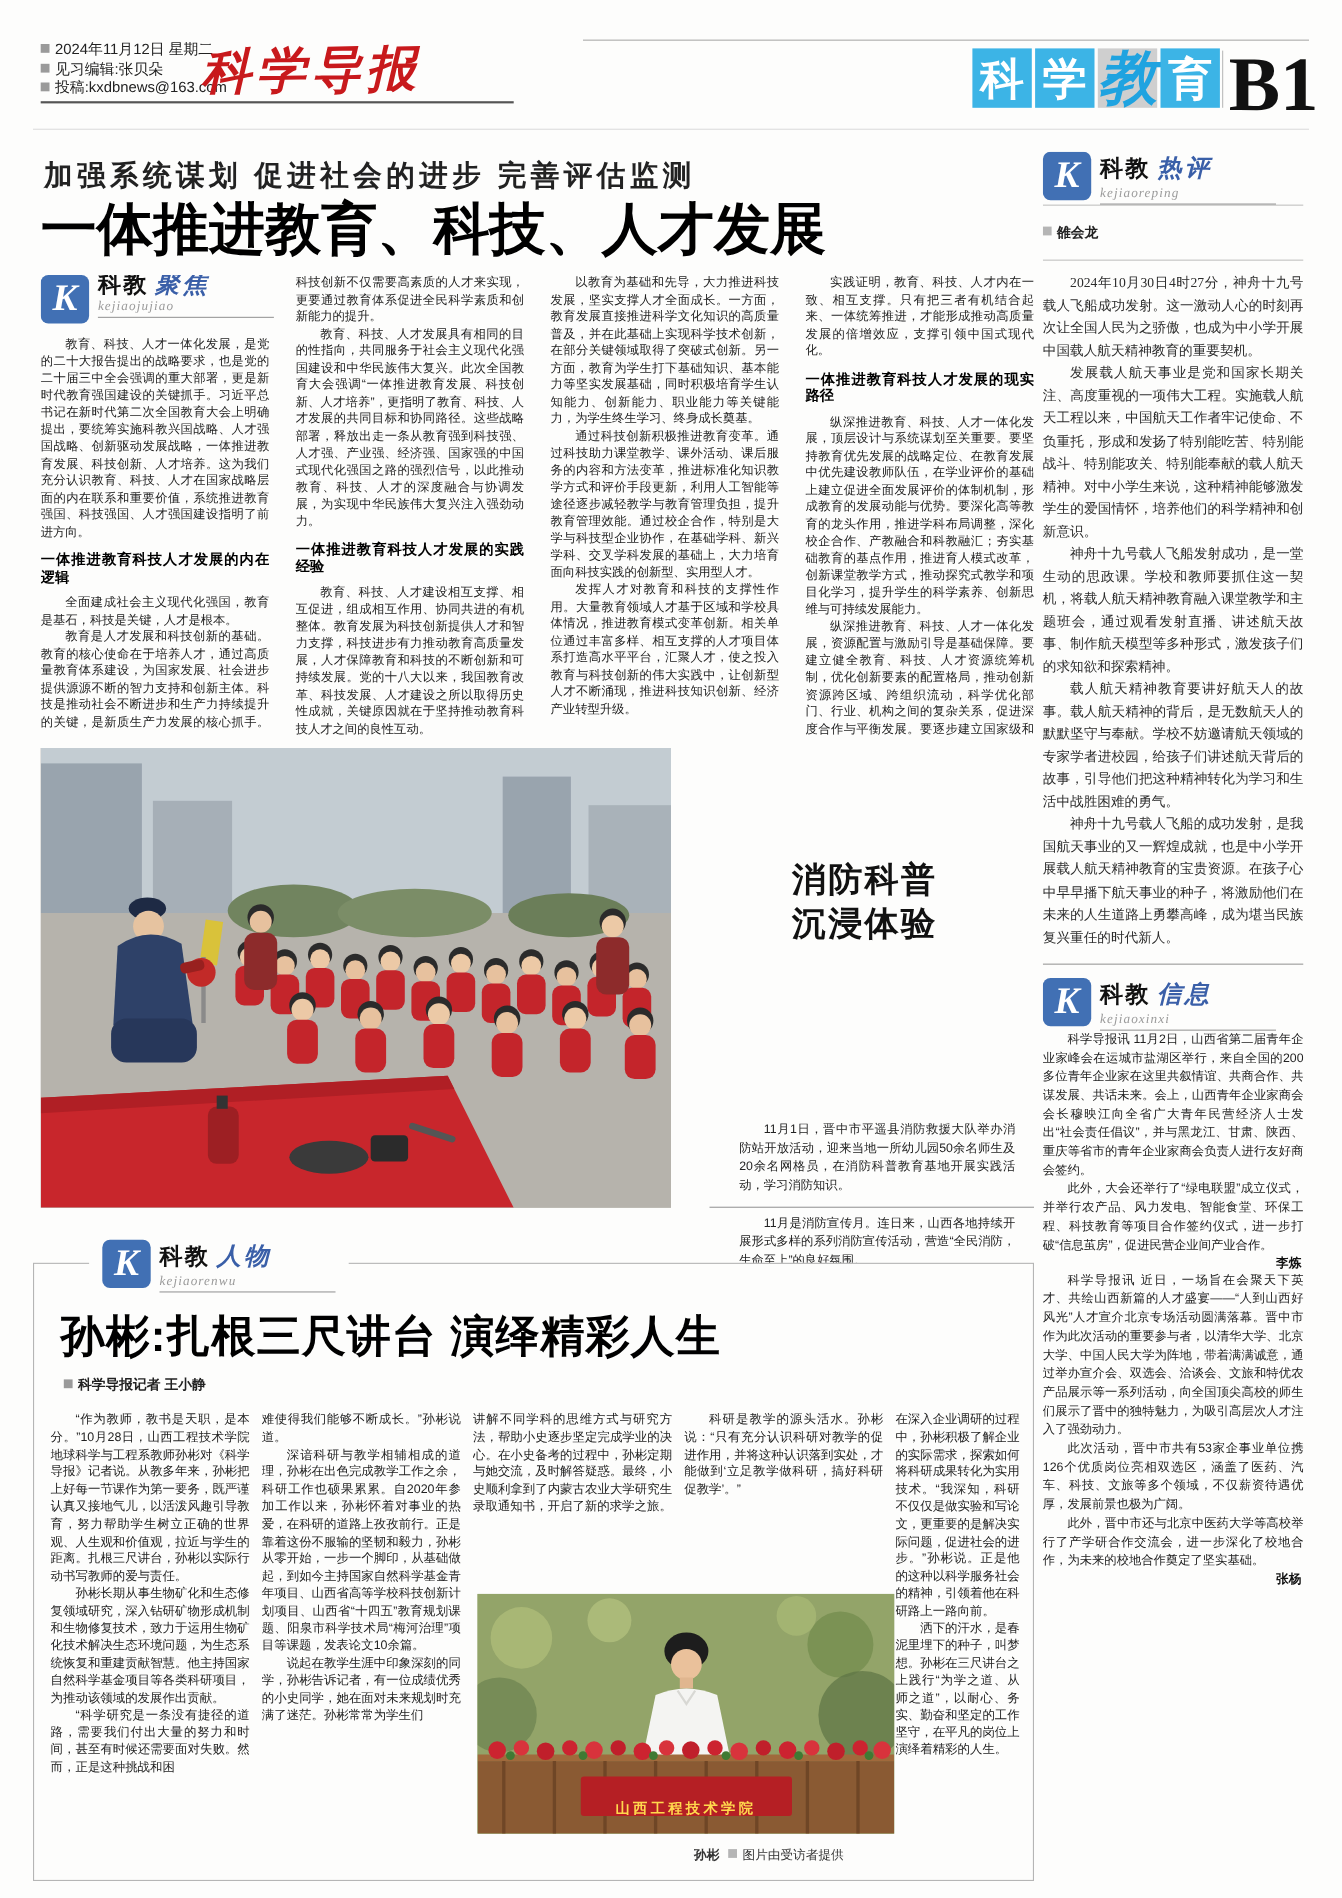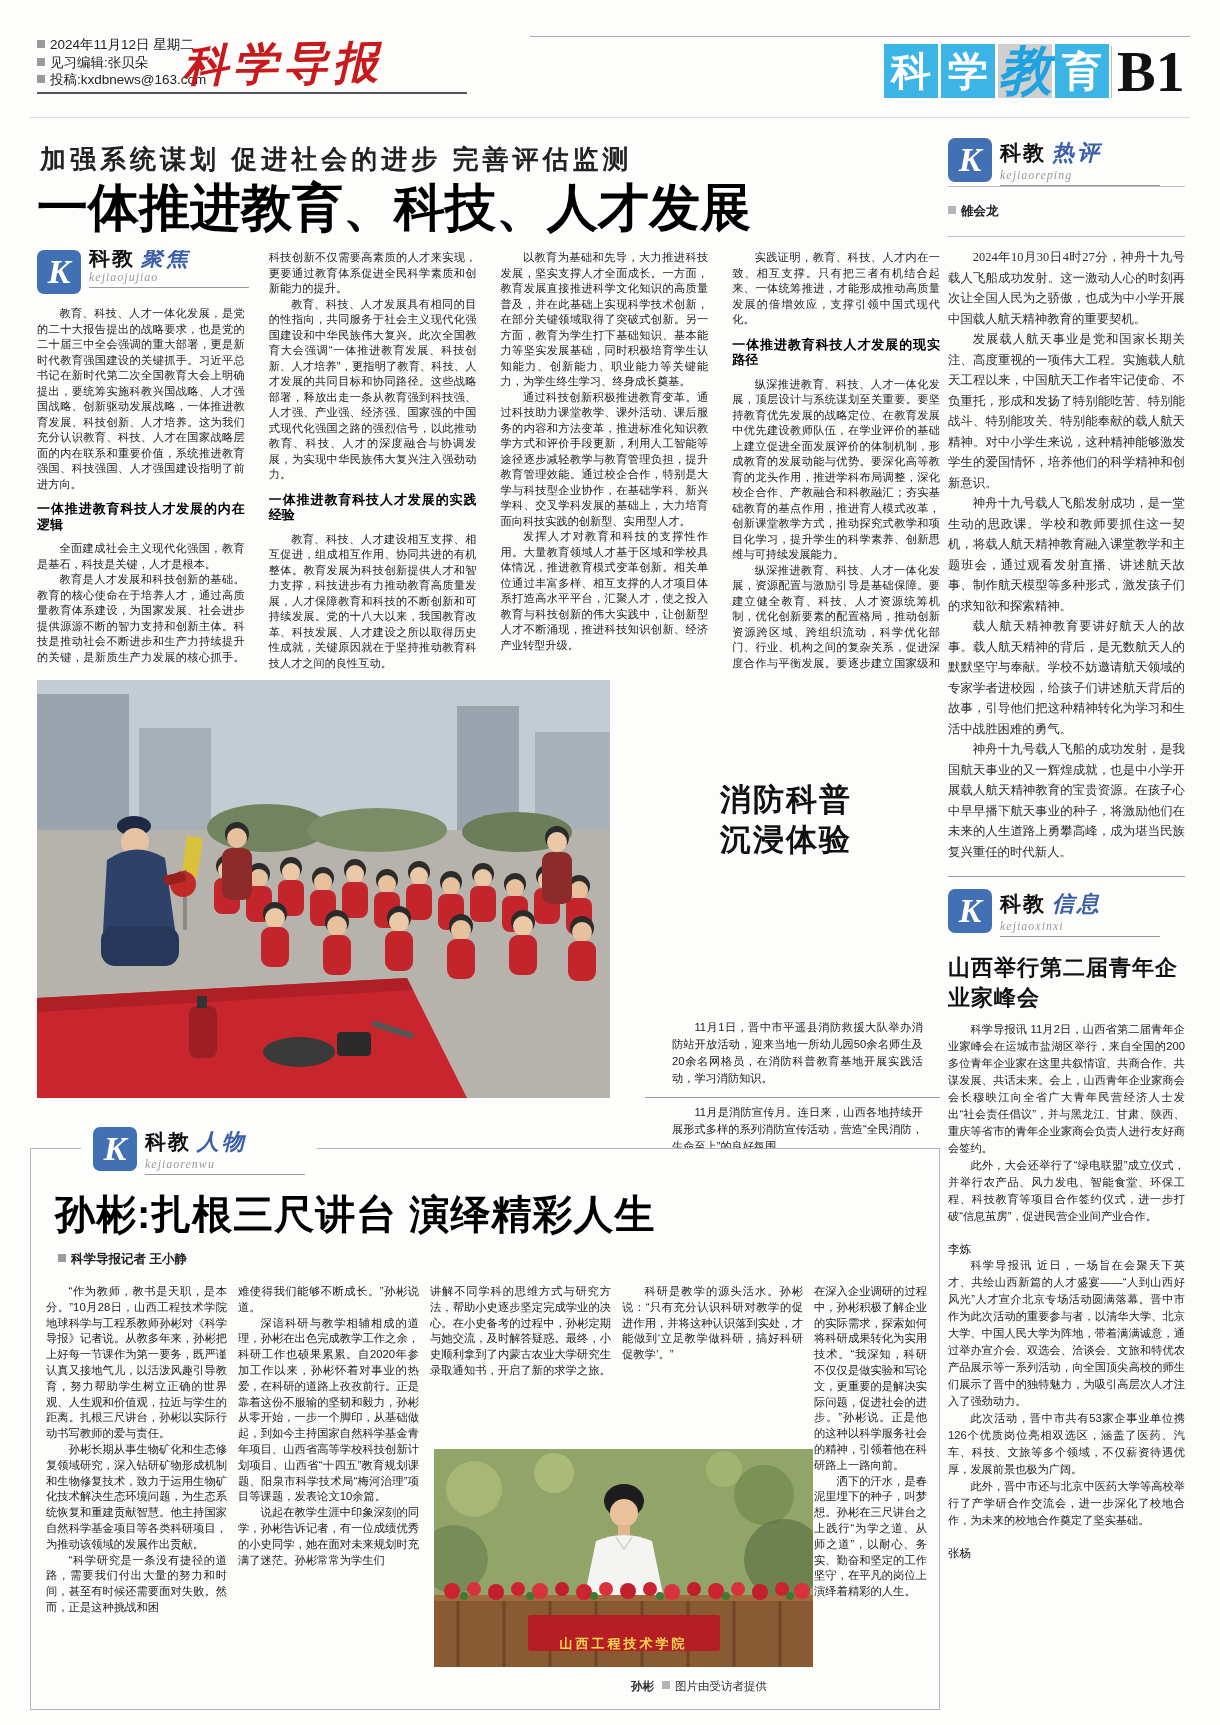--- a/index.html
+++ b/index.html
@@ -14,21 +14,21 @@
   .hdr-rule{left:37px;top:92px;width:430px;height:2px;background:#555}
   .masthead{left:183px;top:34px;font-family:"Liberation Serif",serif;font-style:italic;
             font-weight:700;font-size:45px;color:#c8191c;letter-spacing:5px;transform:rotate(-1deg)}
   .topline{left:530px;top:36px;width:660px;height:1px;background:#aaa}
   .edition{left:884px;top:44px;display:flex;gap:3px}
   .ed-box{width:54px;height:54px;background:#3cb4e6;color:#fff;font-weight:900;font-size:40px;
           display:flex;align-items:center;justify-content:center}
   .ed-box.jiao{background:#cfcfcf;color:#1fa3e0;font-family:"Liberation Serif",serif;
                font-style:italic;font-size:54px;overflow:visible}
   .ed-div{left:1111px;top:46px;width:1px;height:52px;background:#bbb}
-  .pageno{left:1117px;top:38px;font-family:"Liberation Serif",serif;font-weight:700;font-size:58px;color:#111}
+  .pageno{left:1117px;top:38px;font-family:"Liberation Serif",serif;font-weight:700;font-size:70px;color:#111}
   .hdr-hairline{left:30px;top:117px;width:1160px;height:1px;background:#ddd}
 
   
   .badge{display:flex;align-items:flex-start;gap:8px}
   .badge-k{width:44px;height:44px;border-radius:7px;background:#4170b4;color:#fff;
            font-family:"Liberation Serif",serif;font-style:italic;font-weight:700;font-size:34px;
            display:flex;align-items:center;justify-content:center;flex:0 0 auto}
   .badge-txt{border-bottom:1px solid #999;padding-bottom:2px;min-width:160px}
   .badge-cn{font-size:21px;font-weight:700;color:#111;letter-spacing:2px}
   .badge-script{font-size:22px;font-weight:700;color:#3a5fa8;font-family:"Liberation Serif",serif;
@@ -73,21 +73,21 @@
   
   .sidebar{left:948px;top:138px;width:237px;height:1574px;overflow:hidden}
   .sb-headline{font-size:29px;font-weight:800;line-height:40px;color:#111;margin:8px 0 6px 2px;letter-spacing:1px}
   .sb-authorline{border-top:1px solid #c0c0c0;border-bottom:1px solid #c0c0c0;
                  padding:16px 0;font-size:12.5px;font-weight:700;color:#222;margin-bottom:10px}
   .sb-authorline .sq{background:#b5b5b5}
   .sb-body{font-family:"Liberation Serif",serif;font-size:12.4px;line-height:20.5px;text-align:justify;color:#2c2c2c}
   .sb-divider{height:1px;background:#999;margin:14px 0 12px}
   .info-title{font-size:22px;font-weight:800;color:#111;margin:16px 0 8px;letter-spacing:1px}
   .info-body{font-size:11.2px;line-height:17px;text-align:justify;color:#222}
-  .art-author{text-align:left;font-weight:400;font-size:11.5px;margin:17px 2px 0 0;color:#111}
+  .art-author{text-align:right;font-weight:700;font-size:11.5px;margin:0 2px 0 0;color:#111}
 </style>
 </head>
 <body>
 
 <div id="page">
 
   <div class="abs hdr-meta">
 
   <div class="mline"><span class="sq"></span><span>2024年11月12日 星期二</span></div>
       <div class="mline"><span class="sq"></span><span>见习编辑:张贝朵</span></div>
@@ -416,21 +416,20 @@
 
     <div class="badge">
       <div class="badge-k">K</div>
       <div class="badge-txt">
         <div><span class="badge-cn">科教</span><span class="badge-script">信息</span></div>
         <div class="badge-py">kejiaoxinxi</div>
       </div>
     </div>
 
     <div>
-      <div class="info-title">山西举行第二届青年企业家峰会</div>
       <div class="info-body">
 
       <p class="mp p">科学导报讯 11月2日，山西省第二届青年企业家峰会在运城市盐湖区举行，来自全国的200多位青年企业家在这里共叙情谊、共商合作、共谋发展、共话未来。会上，山西青年企业家商会会长穆映江向全省广大青年民营经济人士发出“社会责任倡议”，并与黑龙江、甘肃、陕西、重庆等省市的青年企业家商会负责人进行友好商会签约。</p>
           <p class="mp p">此外，大会还举行了“绿电联盟”成立仪式，并举行农产品、风力发电、智能食堂、环保工程、科技教育等项目合作签约仪式，进一步打破“信息茧房”，促进民营企业间产业合作。</p>
         </div>
       <div class="art-author">李炼</div>
     </div>
 
     <div>
       <div class="info-body">

